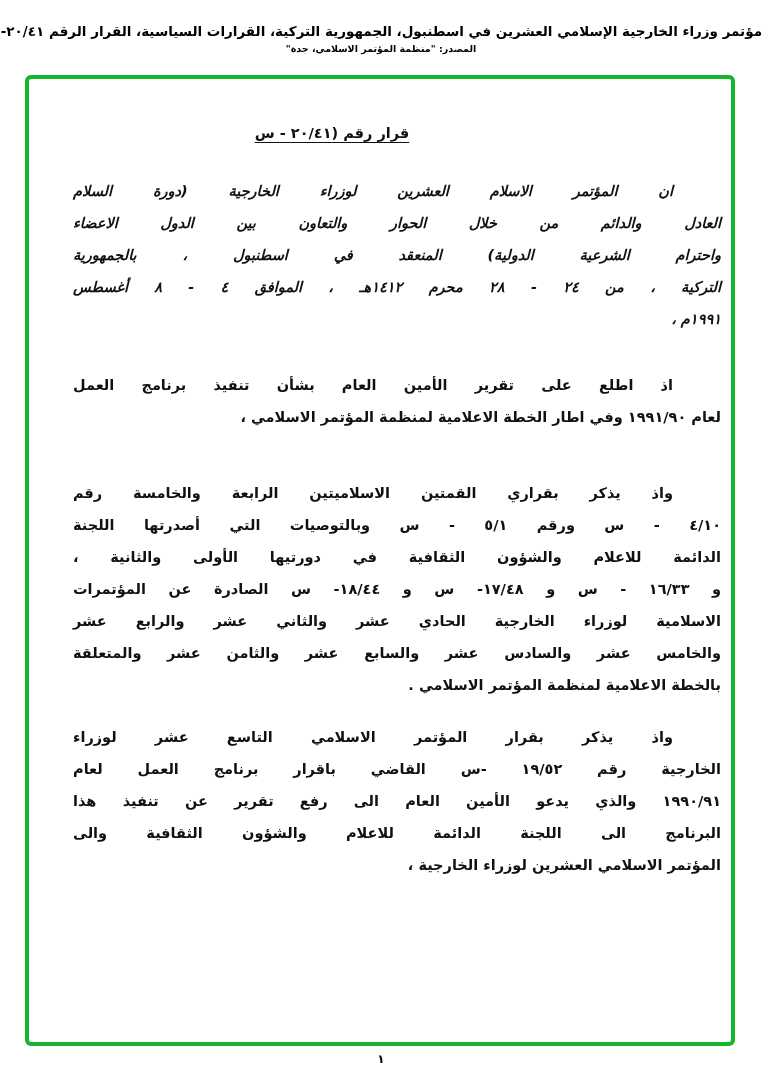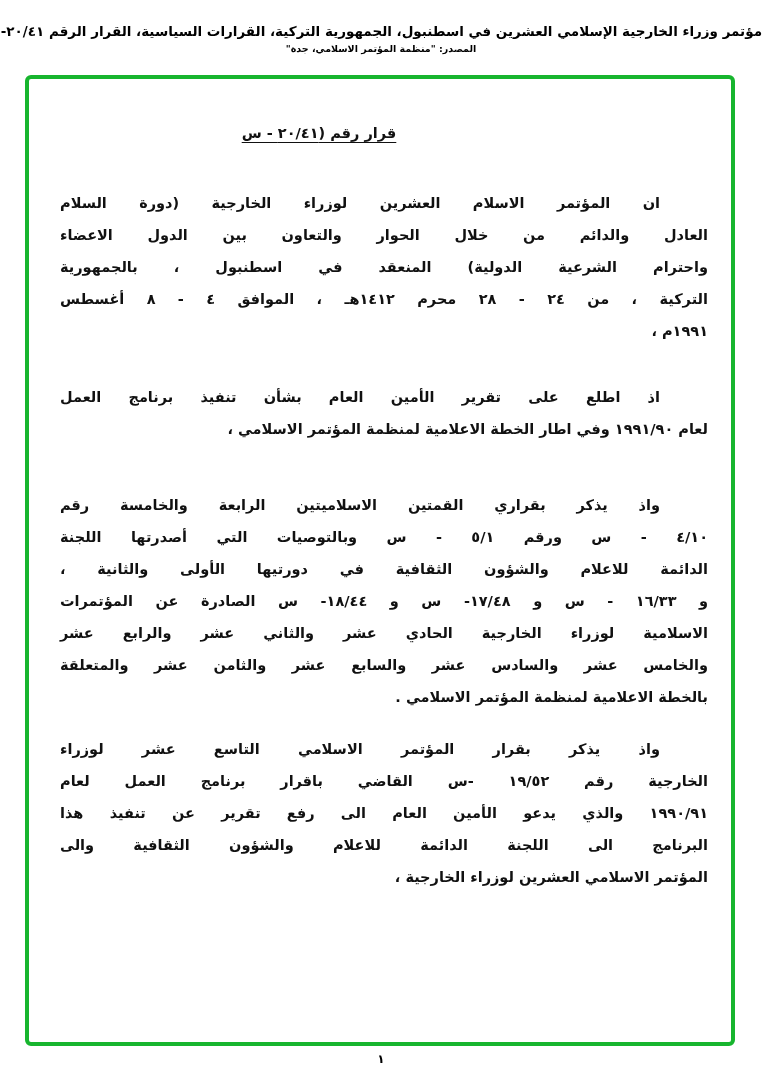--- a/index.html
+++ b/index.html
@@ -42,21 +42,21 @@
       left: 25px;
       top: 75px;
       width: 710px;
       height: 971px;
       border: 4px solid #17b52e;
       border-radius: 6px;
       box-sizing: border-box;
     }
     .content {
       position: absolute;
-      left: 60px;
+      left: 73px;
       top: 120px;
       width: 648px;
       direction: rtl;
       font-family: "DejaVu Sans", sans-serif;
       font-weight: bold;
       font-size: 14.5px;
       color: #111;
     }
     .headings {
       text-align: center;
@@ -83,21 +83,21 @@
     .para .line.last {
       text-align-last: right;
     }
     .para .indent {
       display: inline-block;
       width: 48px;
     }
     .u {
       text-underline-offset: 4px;
     }
-    .p1 { margin-top: 40px; }
+    .p1 { margin-top: 28px; font-style: italic; }
     .p2 { margin-top: 34px; }
     .p3 { margin-top: 44px; }
     .p4 { margin-top: 20px; }
     .page-number {
       position: absolute;
       top: 1052px;
       left: 0;
       width: 762px;
       text-align: center;
       font-family: "DejaVu Sans", sans-serif;

